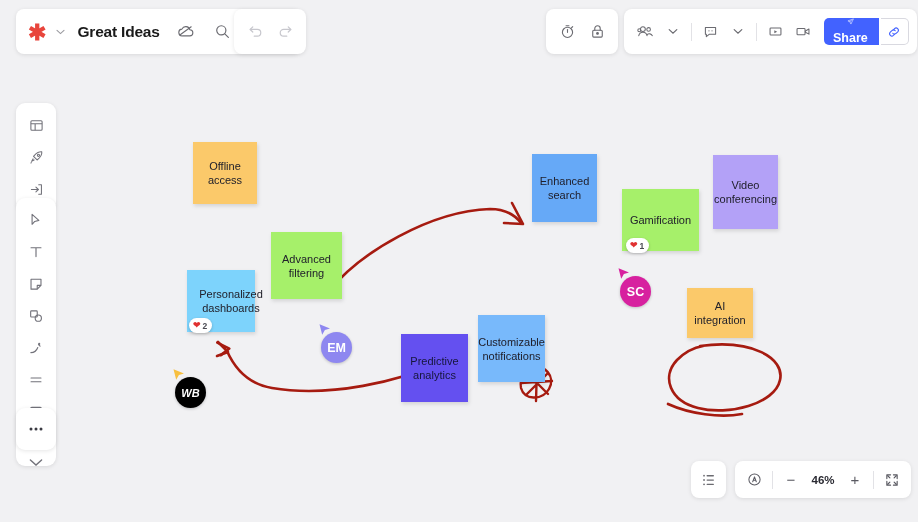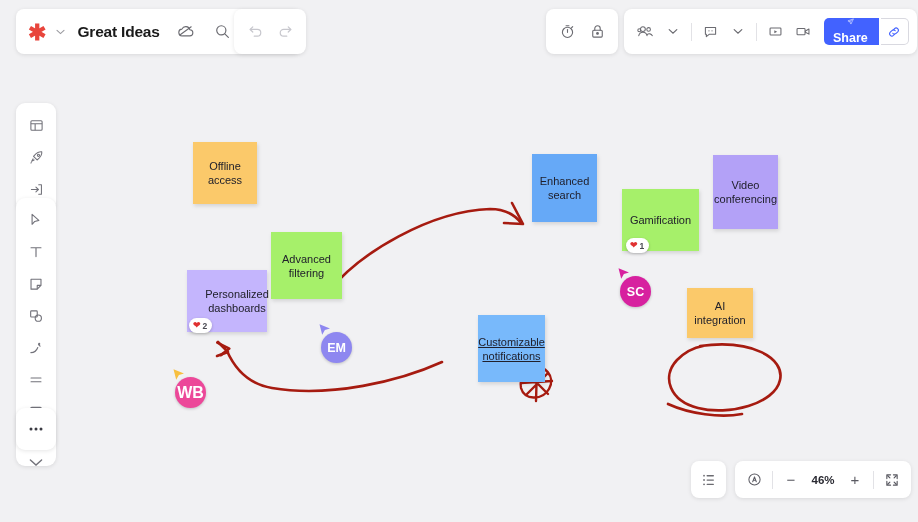--- a/index.html
+++ b/index.html
@@ -363,21 +363,21 @@
   </div>
 
   <div class="note" style="left:271px;top:169px;width:71px;height:67px;background:#a6f06a;">
     <span>Advanced filtering</span>
   </div>
 
   <div class="note" style="left:193px;top:79px;width:64px;height:62px;background:#fbc96a;">
     <span>Offline access</span>
   </div>
 
-  <div class="note" style="left:187px;top:207px;width:80px;height:62px;background:#c4b5fd;padding-left:24px;">
+  <div class="note" style="left:187px;top:207px;width:68px;height:62px;background:#7dd3fc;padding-left:24px;">
     <span>Personalized dashboards</span>
     <span class="badge">
       <span class="hrt">❤</span>
       <span>2</span>
     </span>
   </div>
 
   <div class="note" style="left:532px;top:91px;width:65px;height:68px;background:#66a9f7;color:#20202c;">
     <span>Enhanced search</span>
   </div>
@@ -391,30 +391,33 @@
   </div>
 
   <div class="note" style="left:697px;top:92px;width:65px;height:74px;background:#b3a1f7;color:#20202c;margin-left:16px;">
     <span>Video conferencing</span>
   </div>
 
   <div class="note" style="left:687px;top:225px;width:66px;height:50px;background:#fbc96a;">
     <span>AI integration</span>
   </div>
 
-
-  <div class="note" style="left:478px;top:252px;width:67px;height:67px;background:#78b9fb;color:#20202c;text-decoration:underline;">
+  <div class="note" style="left:401px;top:271px;width:67px;height:68px;background:#6450f0;color:#16163a;">
+    <span>Predictive analytics</span>
+  </div>
+
+  <div class="note" style="left:478px;top:252px;width:67px;height:67px;background:#78b9fb;color:#20202c;">
     <span>Customizable notifications</span>
   </div>
 
   <div class="cursor-grp" style="left:172px;top:305px;">
     <svg class="cursor-pointer" width="14" height="14" viewBox="0 0 14 14">
       <path d="M1.5 1.2L12 5.4 6.9 7.1 4.2 11.8z" fill="#f7bf3f"></path>
     </svg>
-    <div class="cursor-av" style="left:3px;top:9px;width:31px;height:31px;background:#ec4899;font-size:16px;">
+    <div class="cursor-av" style="left:3px;top:9px;width:31px;height:31px;background:#000000;font-size:11px;font-style:italic;">
       <span>WB</span>
     </div>
   </div>
 
   <div class="cursor-grp" style="left:318px;top:260px;">
     <svg class="cursor-pointer" width="14" height="14" viewBox="0 0 14 14">
       <path d="M1.5 1.2L12 5.4 6.9 7.1 4.2 11.8z" fill="#8e87f0"></path>
     </svg>
     <div class="cursor-av" style="left:3px;top:9px;width:31px;height:31px;background:#8e87f0;font-size:12.5px;">
       <span>EM</span>

